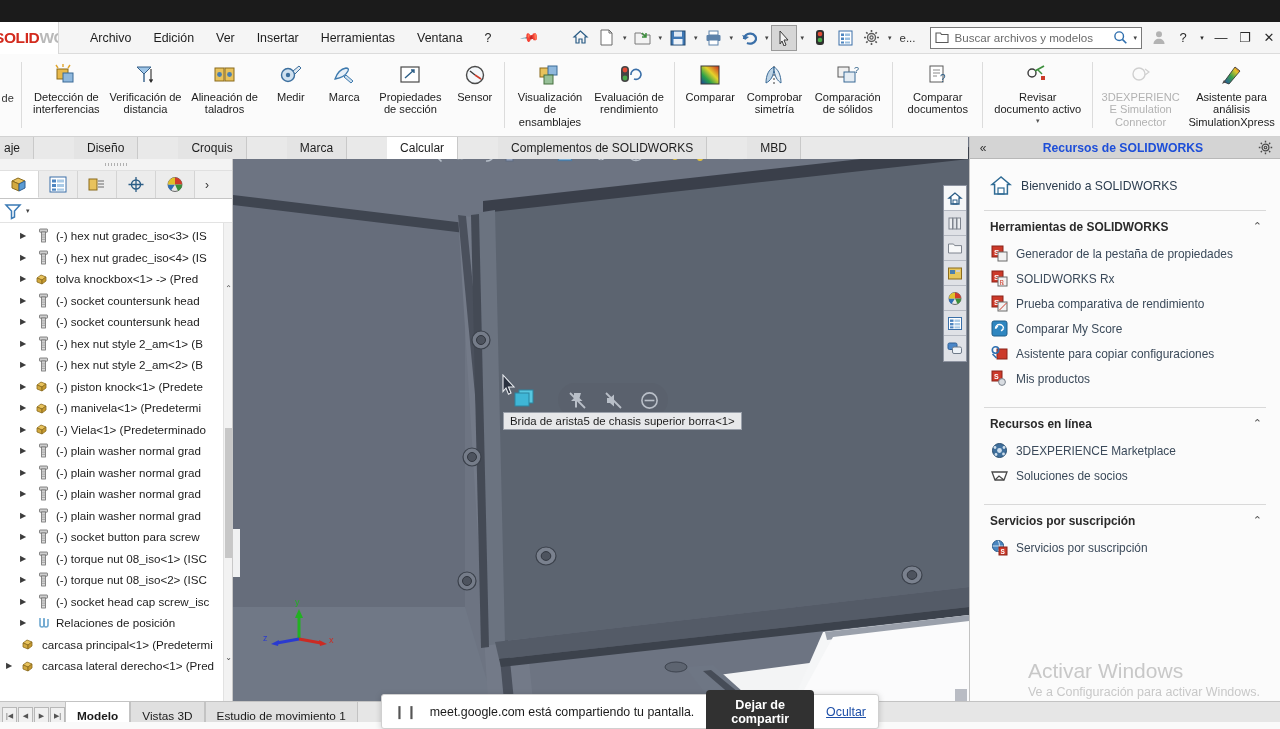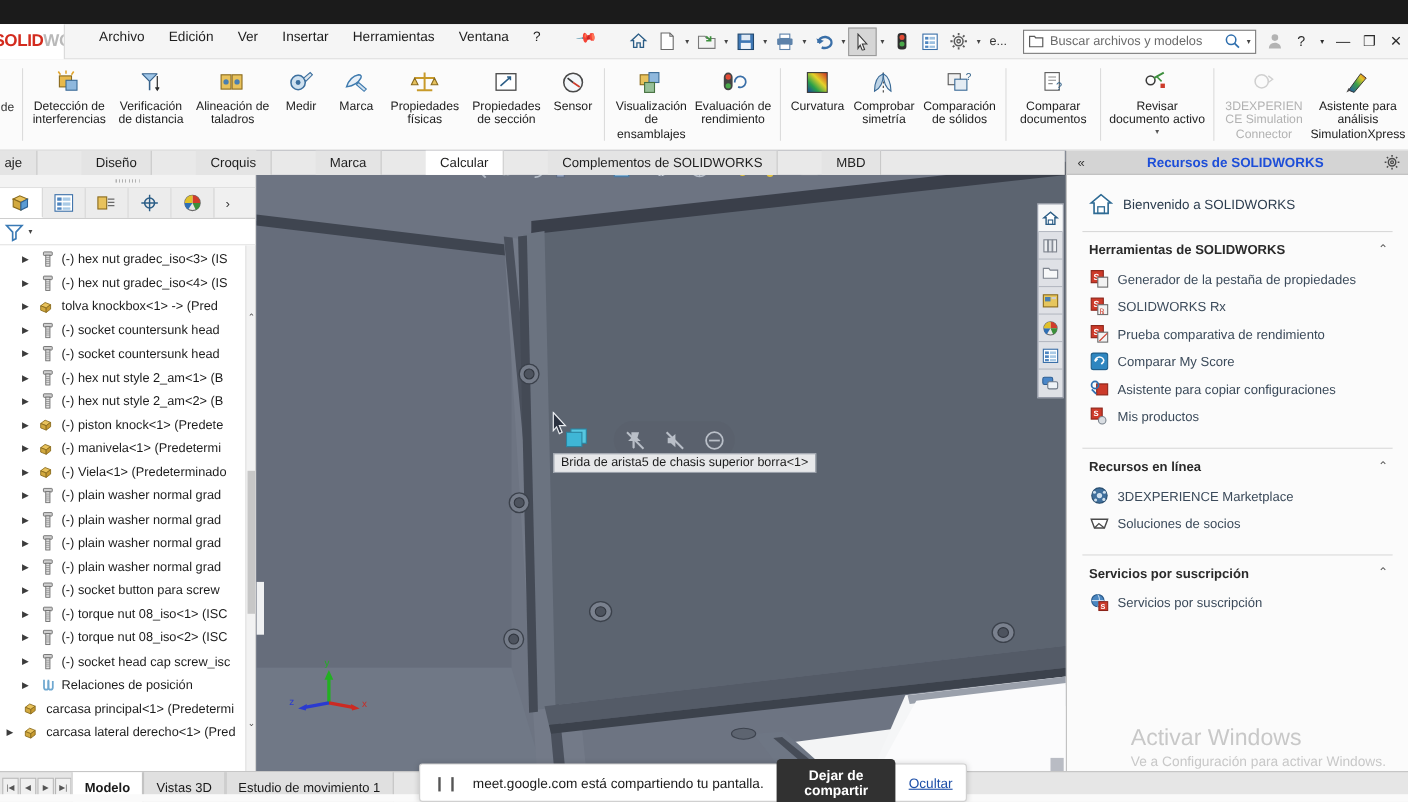--- a/index.html
+++ b/index.html
@@ -29,21 +29,21 @@
     width: 100px; height: 32px;
     background: #ffffff;
     border-right: 1px solid #d8d8d8;
     display: flex; align-items: center; justify-content: flex-start;
     padding-left: 0px;
     font-size: 15.5px; font-weight: bold; letter-spacing: -0.4px;
     overflow: hidden;
   }
   .brand .s1 { color: #d32b1e; }
   .brand .s2 { color: #b9b9b9; }
-  .menu-items { display: flex; height: 32px; padding-left: 20px; }
+  .menu-items { display: flex; align-items: center; height: 32px; padding-left: 20px; }
   .menu-items > div {
     padding: 4px 11px; font-size: 12.4px; color: #1d1d1d; cursor: default;
     white-space: nowrap;
   }
   .pin-icon { margin-left: 10px; color: #2f7fd1; font-size: 15px; transform: rotate(38deg); }
 
   .qat { display: flex; align-items: center; gap: 0px; margin-left: 18px; }
   .qbtn {
     width: 26px; height: 26px; display: flex; align-items: center; justify-content: center;
     cursor: default; border: 1px solid transparent;
@@ -479,30 +479,20 @@
     <div class="rbtn" style="width:54px">
       <div class="ico">
         <svg width="24" height="24" viewBox="0 0 24 24">
             <path d="M3 16c2-6 6-10 11-11 2 0 3 1 2 3-2 4-7 7-13 8z" fill="#e8f0f8" stroke="#3e7aae" stroke-width="1.3"></path>
             <path d="M14 12l7 6-2 2-7-6z" fill="#cfe0ee" stroke="#3e7aae"></path>
           </svg>
       </div>
       <div class="lbl">Marca</div>
     </div>
 
-    <div class="rbtn">
-      <div class="ico">
-        <svg width="26" height="24" viewBox="0 0 26 24">
-            <path d="M13 3v16M6 19h14" stroke="#c89a2a" stroke-width="1.8"></path>
-            <path d="M4 8h18" stroke="#c89a2a" stroke-width="1.8"></path>
-            <path d="M4 8L1 14h6zM22 8l3 6h-6z" fill="#e5c15e" stroke="#8a6b1d"></path>
-          </svg>
-      </div>
-      <div class="lbl">Propiedades físicas</div>
-    </div>
 
     <div class="rbtn">
       <div class="ico">
         <svg width="26" height="24" viewBox="0 0 26 24">
             <rect x="4" y="4" width="18" height="15" fill="#fff" stroke="#4a4a4a" stroke-width="1.2"></rect>
             <path d="M8 15l9-8M14 7h3v3" fill="none" stroke="#2b5d86" stroke-width="1.4"></path>
           </svg>
       </div>
       <div class="lbl">Propiedades de sección</div>
     </div>
@@ -552,21 +542,21 @@
               <linearGradient id="cg" x1="0" y1="1" x2="1" y2="0">
                 <stop offset="0" stop-color="#1a3fa0"></stop>
                 <stop offset="0.3" stop-color="#29a04a"></stop>
                 <stop offset="0.6" stop-color="#e5d22a"></stop>
                 <stop offset="1" stop-color="#cc2a22"></stop>
               </linearGradient>
             </defs>
             <rect x="3" y="2" width="18" height="18" fill="url(#cg)" stroke="#3a3a3a"></rect>
           </svg>
       </div>
-      <div class="lbl">Curvatura</div>
+      <div class="lbl">Comparar</div>
     </div>
 
     <div class="rbtn" style="width:68px">
       <div class="ico">
         <svg width="26" height="22" viewBox="0 0 26 22">
             <path d="M12 2v18" stroke="#3a3a3a" stroke-dasharray="2 2"></path>
             <path d="M12 3c-5 2-8 8-8 16 4-2 8-6 8-16z" fill="#bed4e6" stroke="#3a6a96"></path>
             <path d="M12 3c4 2 7 8 7 16-3-2-7-6-7-16z" fill="#e3edf5" stroke="#3a6a96"></path>
           </svg>
       </div>

